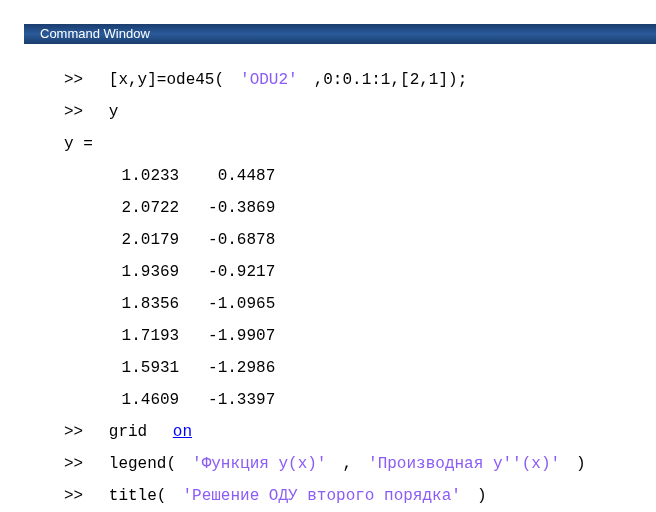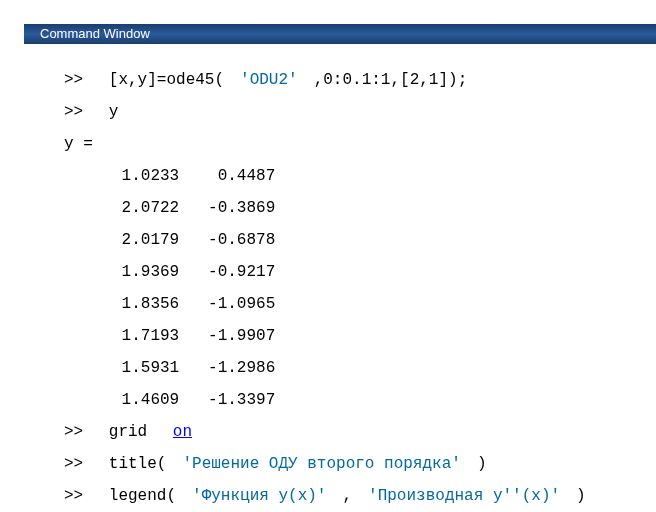--- a/index.html
+++ b/index.html
@@ -29,21 +29,21 @@
       padding: 8px 4px 8px 24px;
       font-family: 'Courier New', monospace;
       font-size: 16px;
       line-height: 24px;
       color: #000;
     }
     .prompt {
       color: #000;
     }
     .str {
-      color: #0369a1;
+      color: #8b5cf6;
       text-align: right;
     }
     .kw {
       color: #0000ff;
       text-decoration: underline;
     }
     .line {
       white-space: pre;
     }
   </style>
@@ -60,15 +60,15 @@
   <div class="line"><span>y =</span></div>
   <div class="line"><span>      1.0233    0.4487</span></div>
   <div class="line"><span>      2.0722   -0.3869</span></div>
   <div class="line"><span>      2.0179   -0.6878</span></div>
   <div class="line"><span>      1.9369   -0.9217</span></div>
   <div class="line"><span>      1.8356   -1.0965</span></div>
   <div class="line"><span>      1.7193   -1.9907</span></div>
   <div class="line"><span>      1.5931   -1.2986</span></div>
   <div class="line"><span>      1.4609   -1.3397</span></div>
   <div class="line"><span class="prompt">&gt;&gt; </span><span>grid </span><span class="kw">on</span></div>
+  <div class="line"><span class="prompt">&gt;&gt; </span><span>legend(</span><span class="str">'Функция y(x)'</span><span>,</span><span class="str">'Производная y''(x)'</span><span>)</span></div>
   <div class="line"><span class="prompt">&gt;&gt; </span><span>title(</span><span class="str">'Решение ОДУ второго порядка'</span><span>)</span></div>
-  <div class="line"><span class="prompt">&gt;&gt; </span><span>legend(</span><span class="str">'Функция y(x)'</span><span>,</span><span class="str">'Производная y''(x)'</span><span>)</span></div>
 </div>
 
 </body></html>

